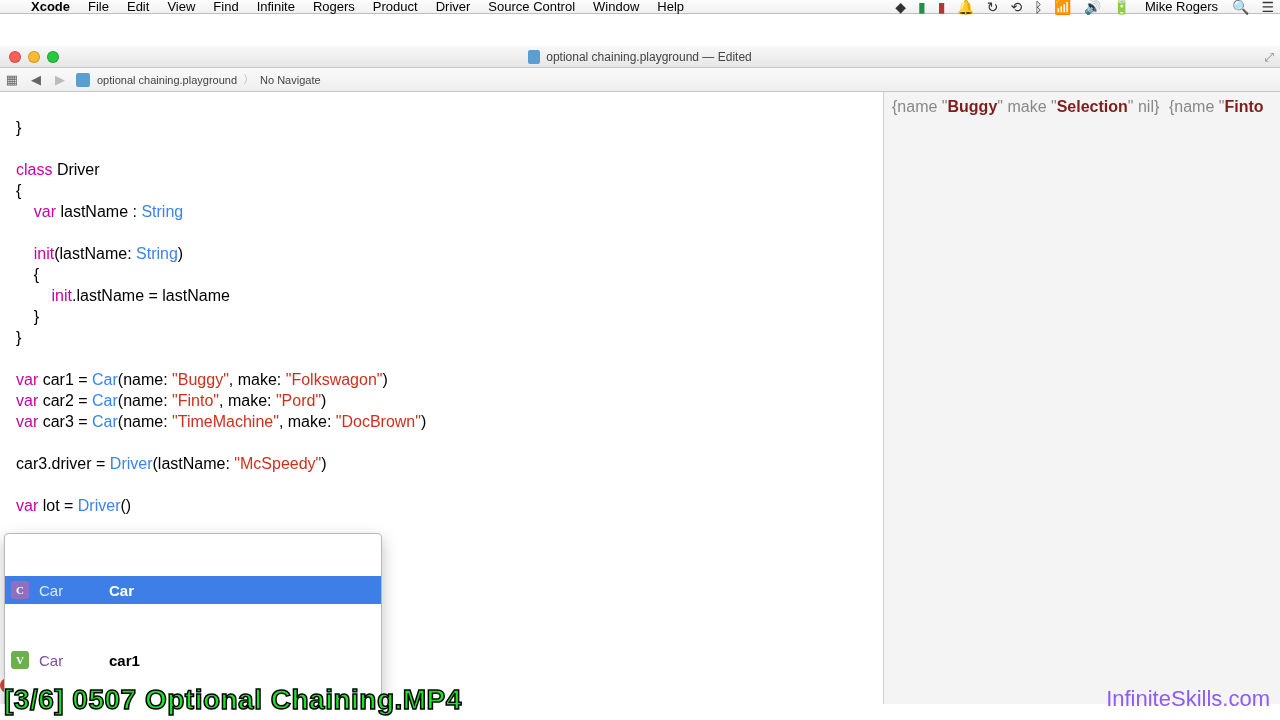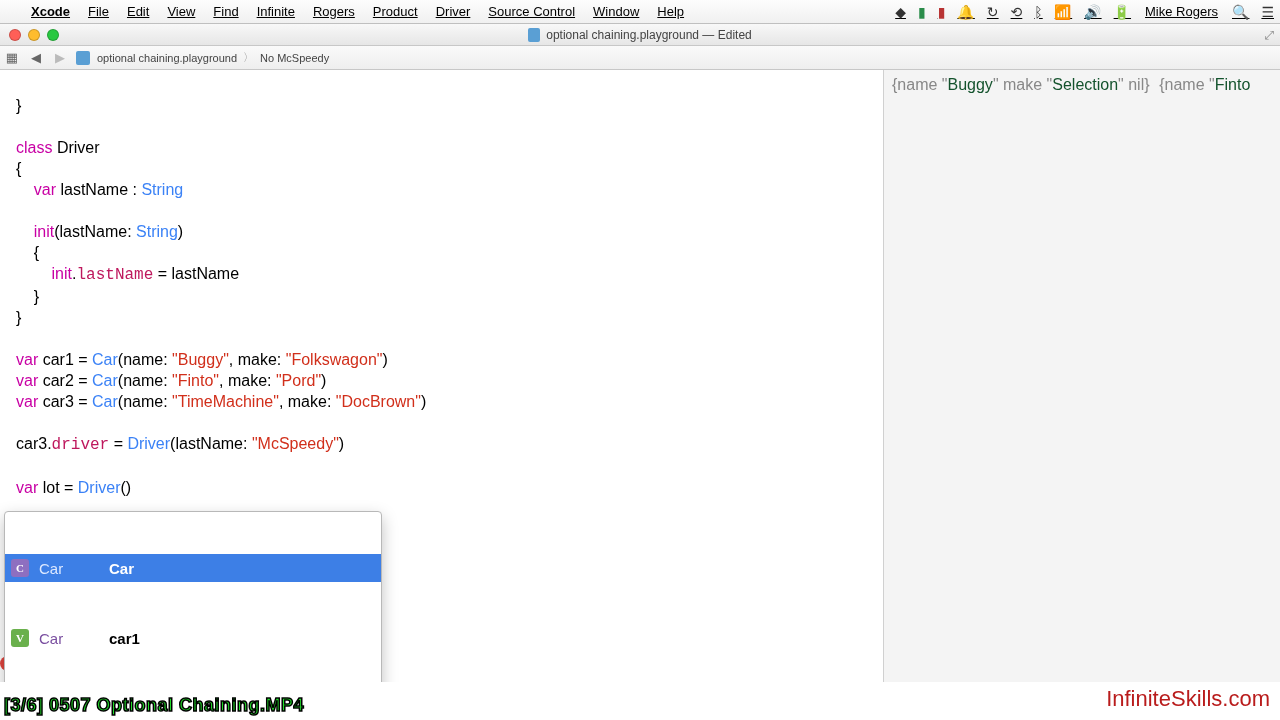--- a/index.html
+++ b/index.html
@@ -1,32 +1,32 @@
 <!DOCTYPE html>
 <html><head>
 <meta charset="utf-8">
 <style>
 * { margin:0; padding:0; box-sizing:border-box; font-family:-apple-system, "Helvetica Neue", Arial, sans-serif; }
 body { width:1280px; height:720px; overflow:hidden; background:#fff; position:relative; }
 
 
-.menubar { height:24px; background:linear-gradient(#fdfdfd,#f0f0f0); border-bottom:1px solid #bfbfbf;
-  display:flex; align-items:center; font-size:13px; color:#000;text-decoration:underline; }
+.menubar { height:14px; background:linear-gradient(#fdfdfd,#f0f0f0); border-bottom:1px solid #bfbfbf;
+  display:flex; align-items:center; font-size:13px; color:#000; }
 .menubar .apple { width:22px; text-align:center; font-size:15px; }
 .menubar .app { font-weight:bold; padding:0 9px; }
 .menubar .m { padding:0 9px; }
 .menubar .spacer { flex:1; }
 .menubar .ricon { padding:0 6px; font-size:14px; color:#333; }
 .menubar .ricon.sq1 { color:#2a8c4a; }
 .menubar .ricon.sq2 { color:#b83333; }
 .menubar .user { padding:0 8px; }
 
 
 .titlebar { height:22px; background:linear-gradient(#f8f8f8,#e6e6e6); border-bottom:1px solid #c7c7c7;
-  display:flex; align-items:center; position:relative; }
+  display:flex; align-items:center; position:relative;margin-top:32px; }
 .traffic { display:flex; gap:7px; padding-left:9px; }
 .tl { width:12px; height:12px; border-radius:50%; border:1px solid rgba(0,0,0,.2); }
 .tl.r { background:#ff5f57; } .tl.y { background:#febc2e; } .tl.g { background:#28c840; }
 .wintitle { position:absolute; left:0; right:0; text-align:center; font-size:12px; color:#444; display:flex; justify-content:center; align-items:center; gap:6px; }
 .wintitle .doc { width:12px; height:14px; background:#5a9fd4; border-radius:2px; display:inline-block; }
 .expand { position:absolute; right:6px; font-size:12px; color:#888; }
 
 
 .navbar { height:24px; background:linear-gradient(#fafafa,#eee); border-bottom:1px solid #c7c7c7;
   display:flex; align-items:center; font-size:11px; color:#444; }
@@ -37,43 +37,43 @@
 
 
 .main { display:flex; height:612px; }
 .editor { width:884px; background:#fff; border-right:1px solid #d0d0d0; position:relative;
   font-family:Menlo,Monaco,monospace; font-size:16px; line-height:21px; padding:4px 0 0 16px; white-space:pre; overflow:hidden; }
 .results { flex:1; background:#f4f4f4; font-family:Menlo,Monaco,monospace; font-size:16px; line-height:21px;
   padding:4px 0 0 8px; color:#333; white-space:nowrap; overflow:hidden; }
 
 
 .kw { color:#c800a4;text-align:center; } .type { color:#3b82f6; } .str { color:#d12f1b; } .fn { color:#3e8087; }
-.prop { color:#be185d;font-family:Liberation Mono, monospace; } .pale { color:#bbb; }
-.rq { color:#888; } .rb { color:#14532d; font-weight:400; }
+.prop { color:#000000; } .pale { color:#bbb; }
+.rq { color:#888; } .rb { color:#7f1d1d; font-weight:700; }
 
 
 .popup { position:absolute; left:4px; top:441px; width:378px; background:#fff; border:1px solid #b8b8b8;
   border-radius:4px; box-shadow:0 6px 16px rgba(0,0,0,.25); font-family:Menlo,Monaco,monospace;
   font-size:15px; overflow:hidden; }
 .popup .row { display:flex; align-items:center; height:28px; padding:0 6px; gap:10px; }
 .popup .row.sel { background:#3d7fe6; color:#fff; }
 .popup .badge { width:18px; height:18px; border-radius:3px; font-size:11px; font-family:-apple-system;
   font-weight:600; display:flex; align-items:center; justify-content:center; color:#fff; }
 .popup .badge.c { background:#8e6fc0; } .popup .badge.v { background:#6ab04c; }
 .popup .rt { color:#7a4fa0; width:60px; } .popup .row.sel .rt { color:#dce8ff; }
 .popup .nm { font-weight:600; }
 
 
 .caret { display:inline-block; width:1px; height:18px; background:#000; vertical-align:-3px; }
 
 
 .video-label { position:absolute; left:4px; bottom:4px; font-family:Arial Black,Arial,sans-serif;
-  font-size:18px; font-weight:900; color:#21e02a; -webkit-text-stroke:1.5px #000; letter-spacing:.5px; }
+  font-size:28px; font-weight:900; color:#21e02a; -webkit-text-stroke:1.5px #000; letter-spacing:.5px; }
 .brand { position:absolute; right:10px; bottom:8px; font-family:"Helvetica Neue",Arial,sans-serif;
-  font-size:22px; color:#b91c1c; font-weight:300;margin-top:24px; }
+  font-size:22px; color:#8b5cf6; font-weight:300;margin-top:24px; }
 .brand .b { font-weight:400; }
 
 
 .errdot { position:absolute; left:0; top:586px; width:15px; height:15px; border-radius:50%; background:#e0443e; }
 </style>
 </head>
 <body>
 
 <div class="menubar">
   <div class="apple"></div>
@@ -118,21 +118,21 @@
   <div class="expand">⤢</div>
 </div>
 
 <div class="navbar">
   <div class="nvicon">▦</div>
   <div class="nvicon">◀</div>
   <div class="nvicon" style="color:#bbb;">▶</div>
   <span class="bcicon"></span>
   <span class="bc">optional chaining.playground</span>
   <span class="sep">〉</span>
-  <span class="bc">No McSpeedy</span>
+  <span class="bc">No Navigate</span>
 </div>
 
 <div class="main">
   <div class="editor">
 <span>}</span>
 <span></span>
 <span class="kw">class</span><span> Driver</span>
 <span>{</span>
 <span class="kw">    var</span><span> lastName : </span><span class="type">String</span>
 <span></span>

